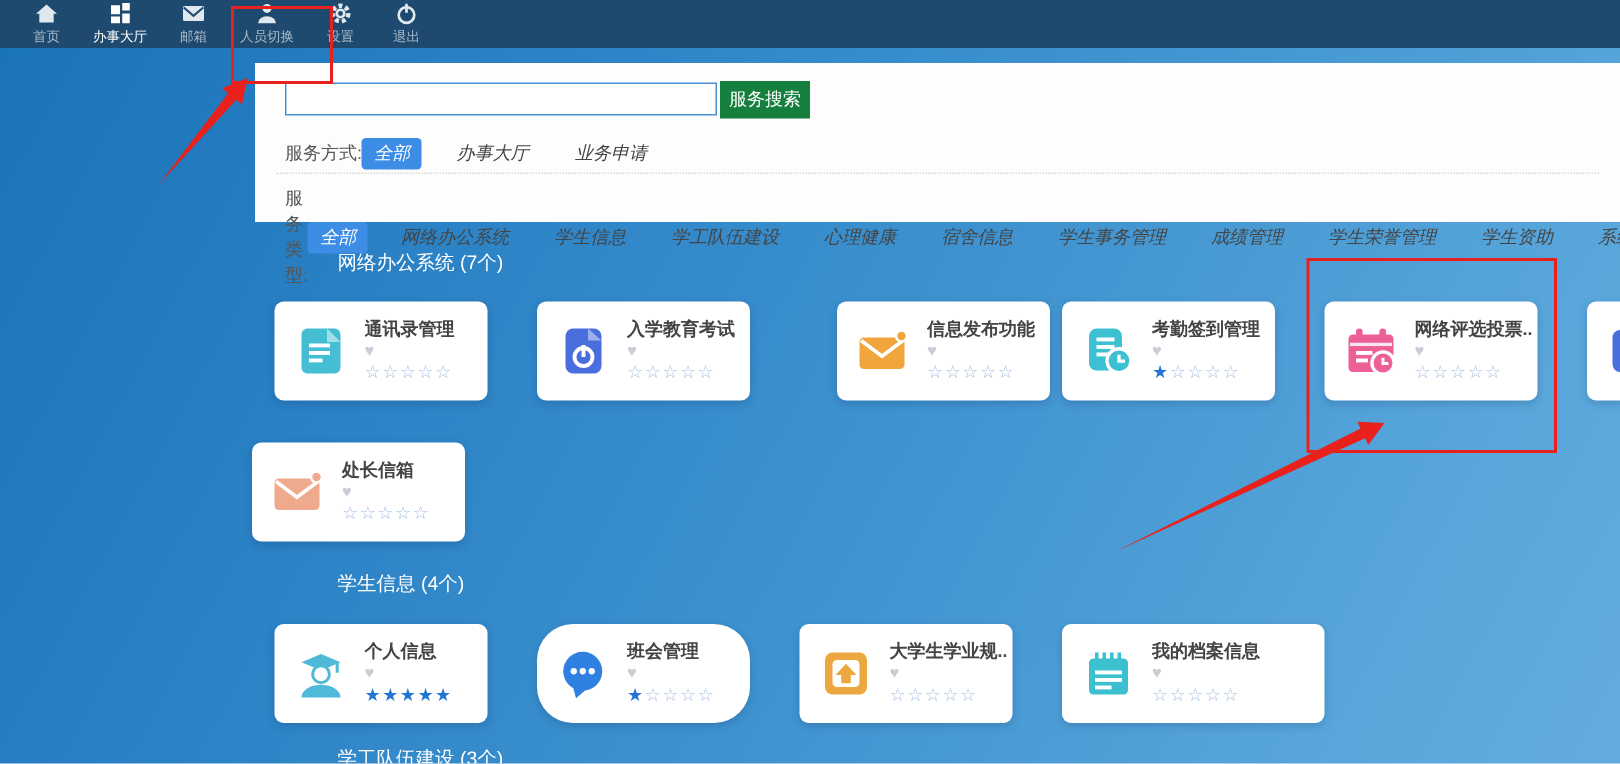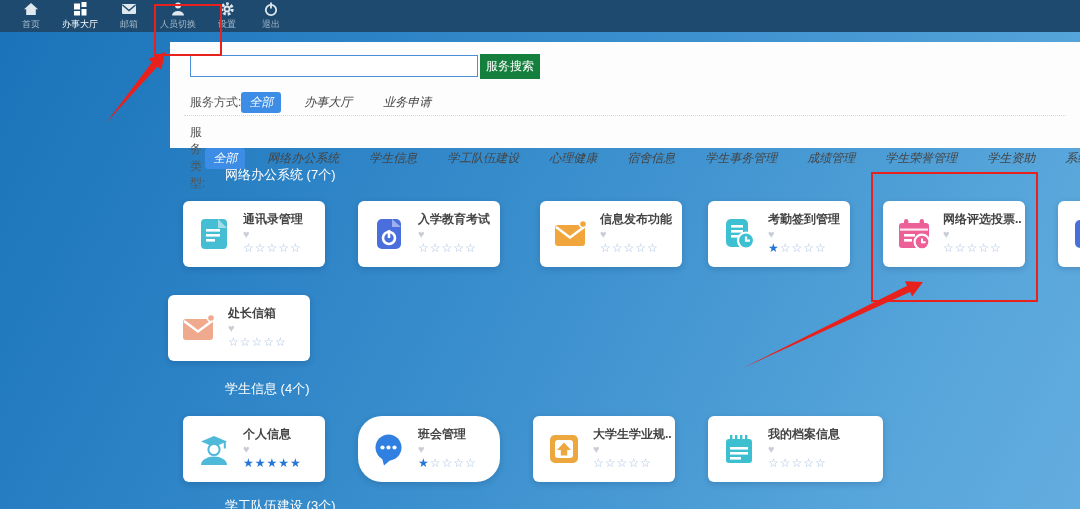--- a/index.html
+++ b/index.html
@@ -152,21 +152,21 @@
           <path d="M21 3 L30 11 L21 11 Z" fill="#fff" opacity=".45"></path>
           <circle cx="18" cy="22" r="6" fill="none" stroke="#fff" stroke-width="2.6"></circle>
           <line x1="18" y1="14" x2="18" y2="22" stroke="#fff" stroke-width="2.6"></line>
         </svg></span>
       <div class="cinfo">
         <div class="ctitle">入学教育考试</div>
         <div class="cheart">♥</div>
         <div class="cstars"><span class="star-e">☆</span><span class="star-e">☆</span><span class="star-e">☆</span><span class="star-e">☆</span><span class="star-e">☆</span></div>
       </div>
     </div>
-    <div class="card" style="left: 540px; top: 201px;">
+    <div class="card" style="left: 558px; top: 201px;">
       <span class="cicon"><svg width="36" height="36" viewBox="0 0 36 36">
           <rect x="2" y="9" width="30" height="21" rx="3" fill="#f0a63c"></rect>
           <path d="M3 11 L17 21.5 L31 11" stroke="#fff" stroke-width="2.4" fill="none"></path>
           <circle cx="30" cy="8" r="3.6" fill="#f0a63c" stroke="#fff" stroke-width="1.6"></circle>
         </svg></span>
       <div class="cinfo">
         <div class="ctitle">信息发布功能</div>
         <div class="cheart">♥</div>
         <div class="cstars"><span class="star-e">☆</span><span class="star-e">☆</span><span class="star-e">☆</span><span class="star-e">☆</span><span class="star-e">☆</span></div>
       </div>

